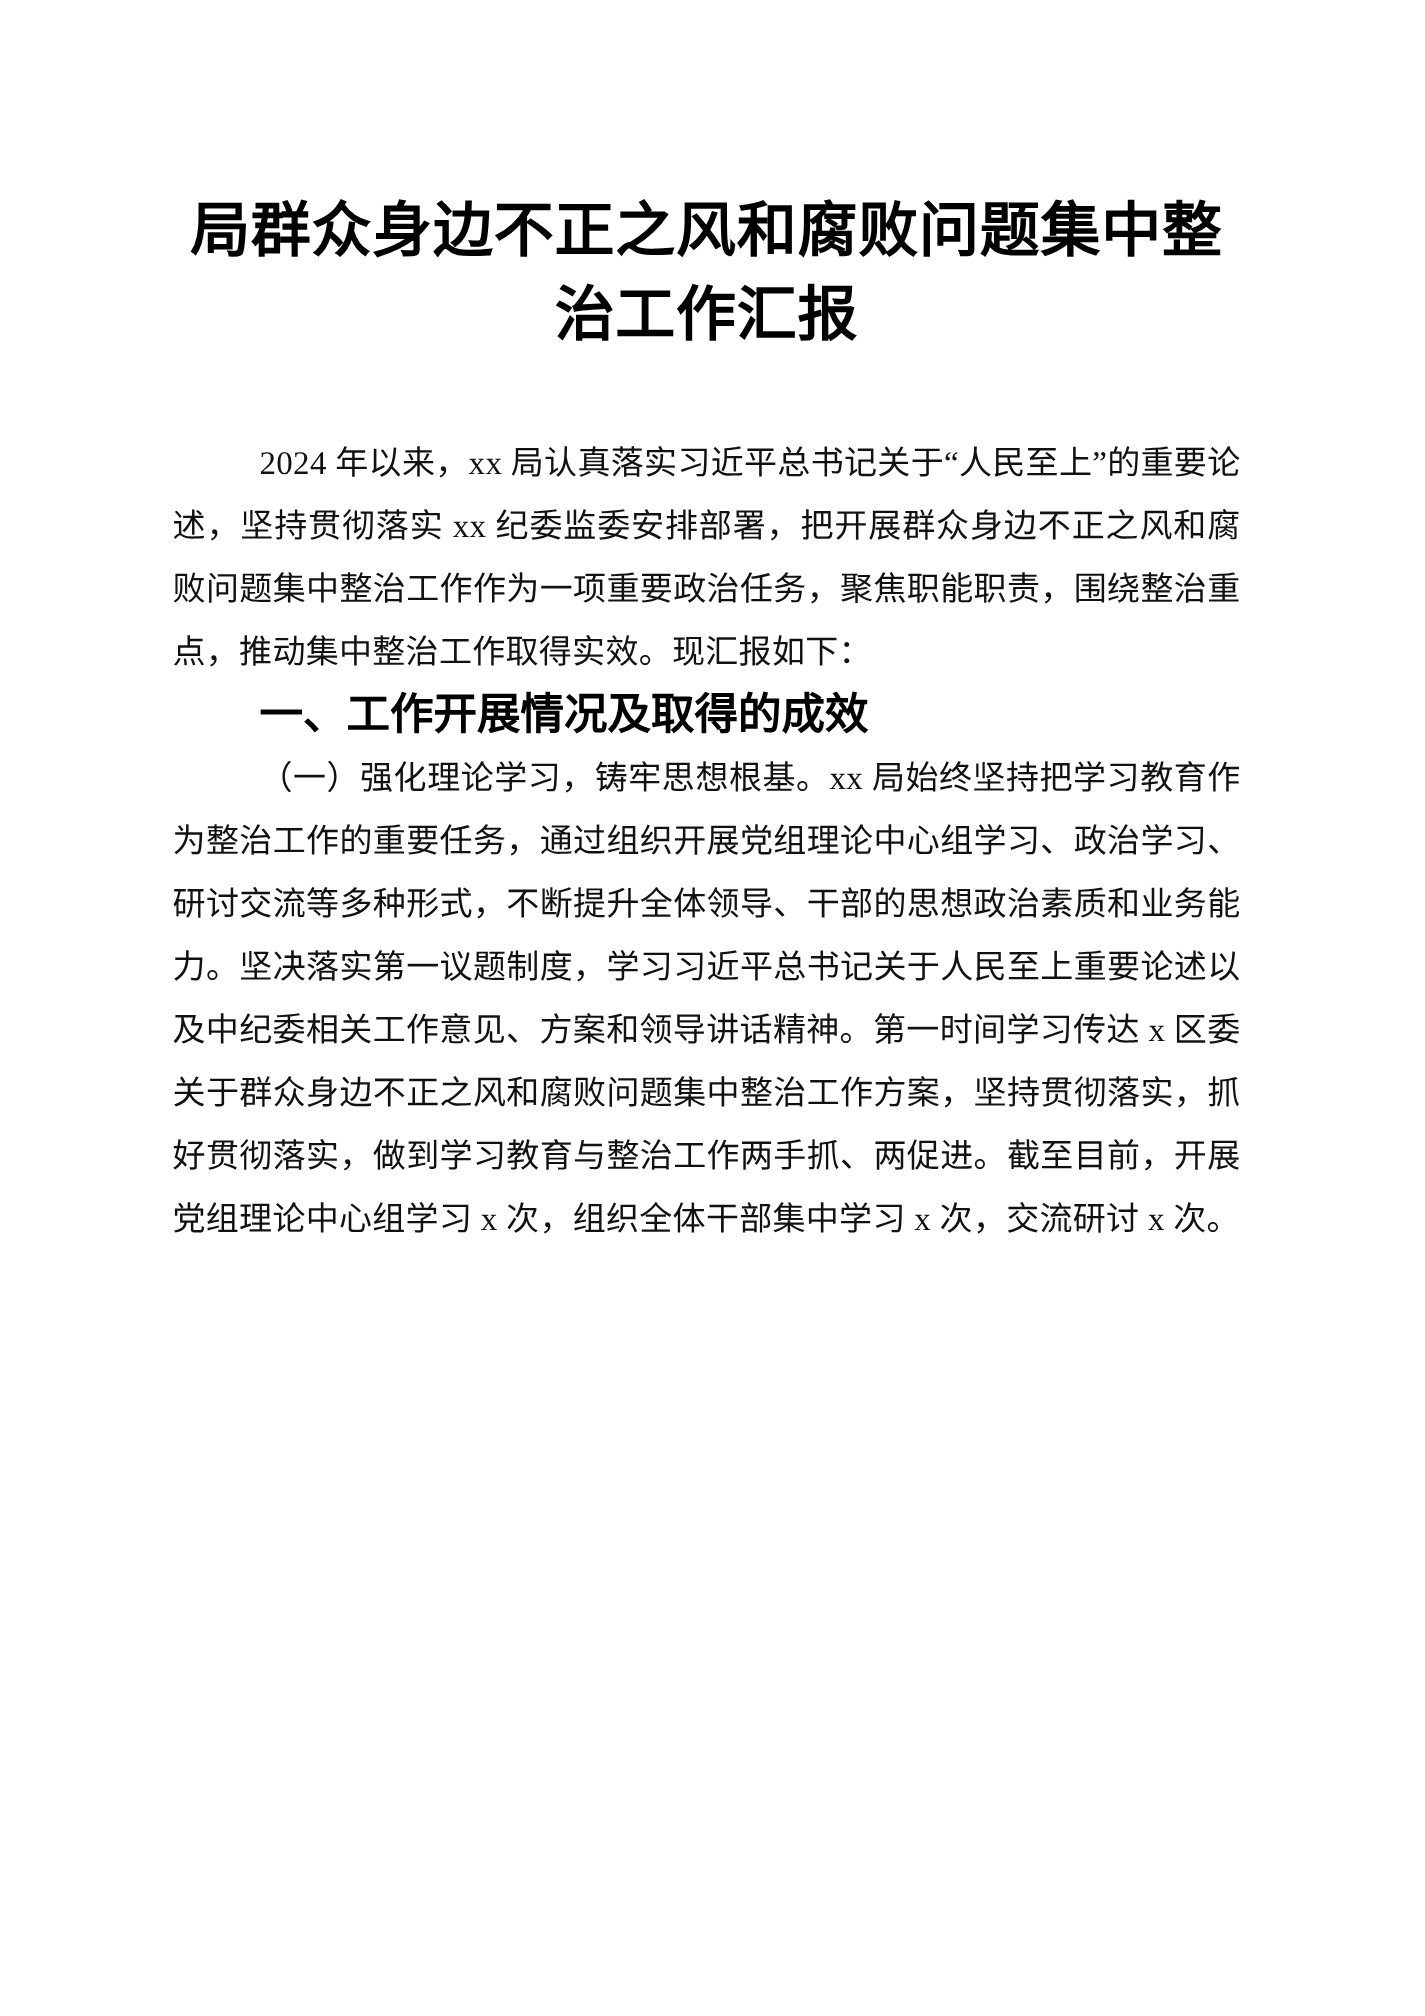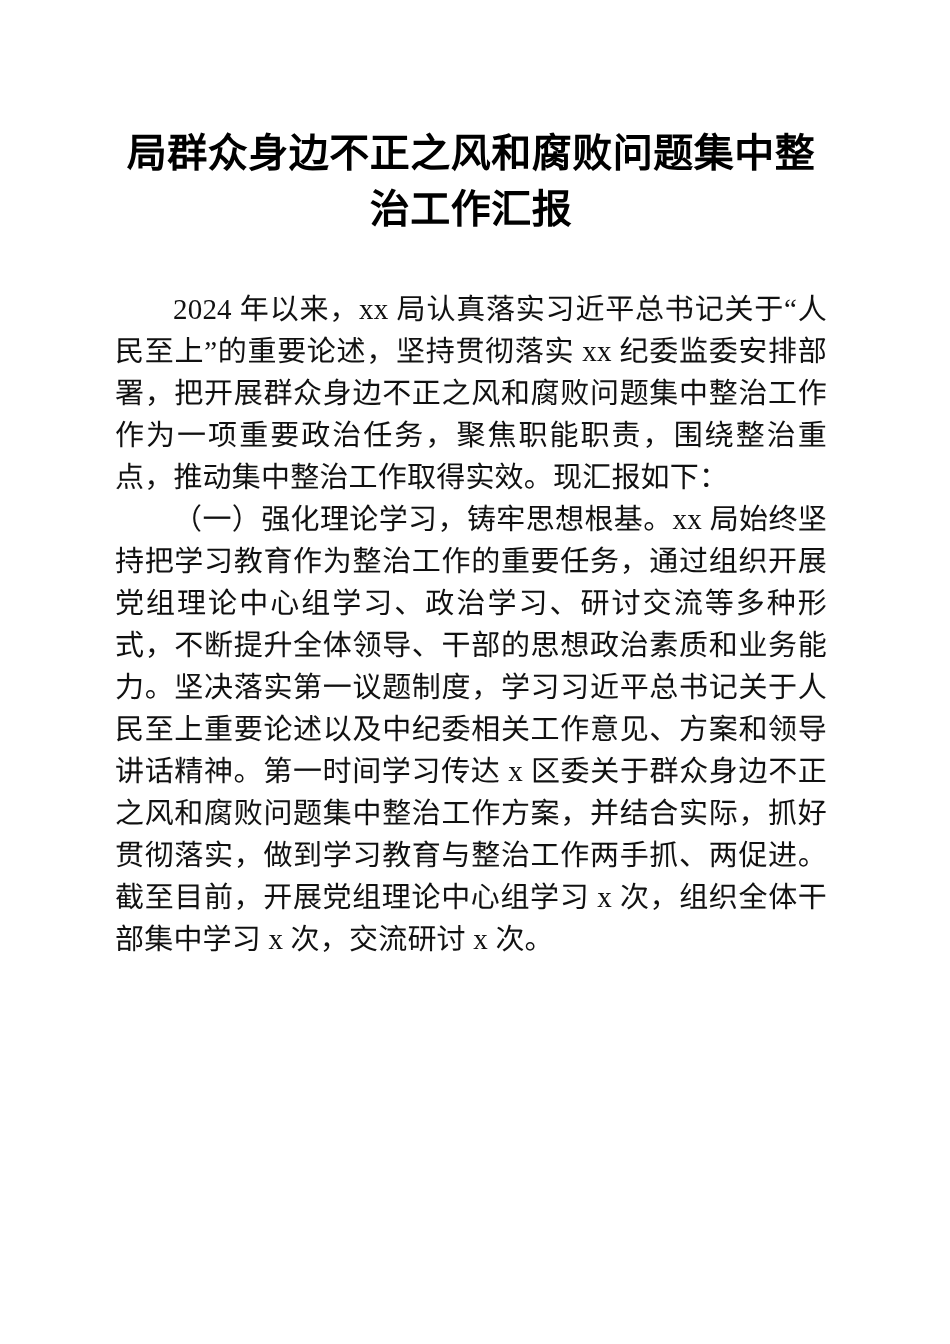--- a/index.html
+++ b/index.html
@@ -57,21 +57,21 @@
     line-height: 42px;
     text-indent: 58px;
     letter-spacing: 0px;
     color: #000000;
   }
 
   
   .para {
     margin: 0;
     font-family: "Liberation Serif", "DejaVu Serif", serif;
-    font-size: 29px;
+    font-size: 22px;
     line-height: 42px;
     text-indent: 58px;
     text-align: justify;
     text-justify: inter-ideograph;
     letter-spacing: 0.2px;
     color: #111111;
   }
 
   .para-gap {
     margin-top: 10px;
@@ -87,19 +87,20 @@
 <div class="page">
 
   <div class="doc-body">
 
     <h1 class="doc-title">局群众身边不正之风和腐败问题集中整治工作汇报</h1>
 
     <div class="spacer-before-intro"></div>
 
     <p class="para">2024 年以来，xx 局认真落实习近平总书记关于“人民至上”的重要论述，坚持贯彻落实 xx 纪委监委安排部署，把开展群众身边不正之风和腐败问题集中整治工作作为一项重要政治任务，聚焦职能职责，围绕整治重点，推动集中整治工作取得实效。现汇报如下：</p>
 
+    <h2 class="heading-1">一、工作开展情况及取得的成效</h2>
 
-    <p class="para">（一）强化理论学习，铸牢思想根基。xx 局始终坚持把学习教育作为整治工作的重要任务，通过组织开展党组理论中心组学习、政治学习、研讨交流等多种形式，不断提升全体领导、干部的思想政治素质和业务能力。坚决落实第一议题制度，学习习近平总书记关于人民至上重要论述以及中纪委相关工作意见、方案和领导讲话精神。第一时间学习传达 x 区委关于群众身边不正之风和腐败问题集中整治工作方案，并结合实际，抓好贯彻落实，做到学习教育与整治工作两手抓、两促进。截至目前，开展党组理论中心组学习 x 次，组织全体干部集中学习 x 次，交流研讨 x 次。</p>
+    <p class="para">（一）强化理论学习，铸牢思想根基。xx 局始终坚持把学习教育作为整治工作的重要任务，通过组织开展党组理论中心组学习、政治学习、研讨交流等多种形式，不断提升全体领导、干部的思想政治素质和业务能力。坚决落实第一议题制度，学习习近平总书记关于人民至上重要论述以及中纪委相关工作意见、方案和领导讲话精神。第一时间学习传达 x 区委关于群众身边不正之风和腐败问题集中整治工作方案，坚持贯彻落实，抓好贯彻落实，做到学习教育与整治工作两手抓、两促进。截至目前，开展党组理论中心组学习 x 次，组织全体干部集中学习 x 次，交流研讨 x 次。</p>
 
 
   </div>
 
 </div>
 
 </body></html>

